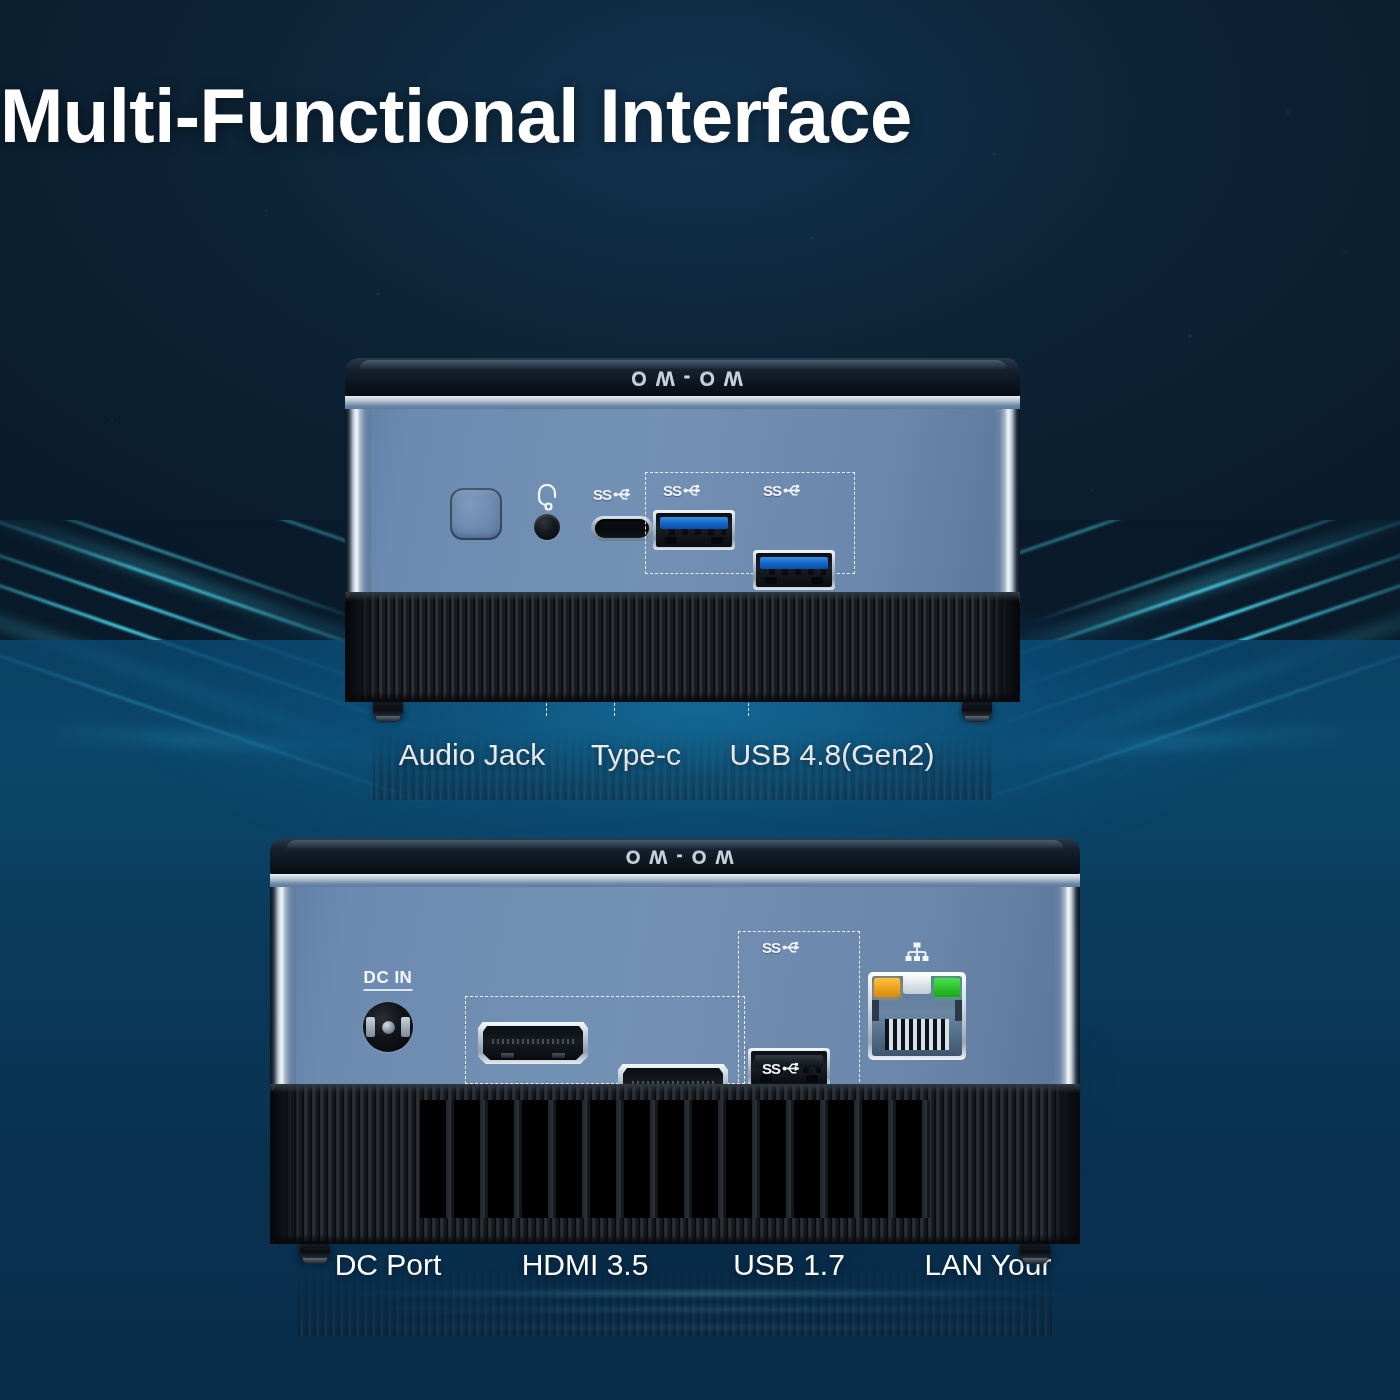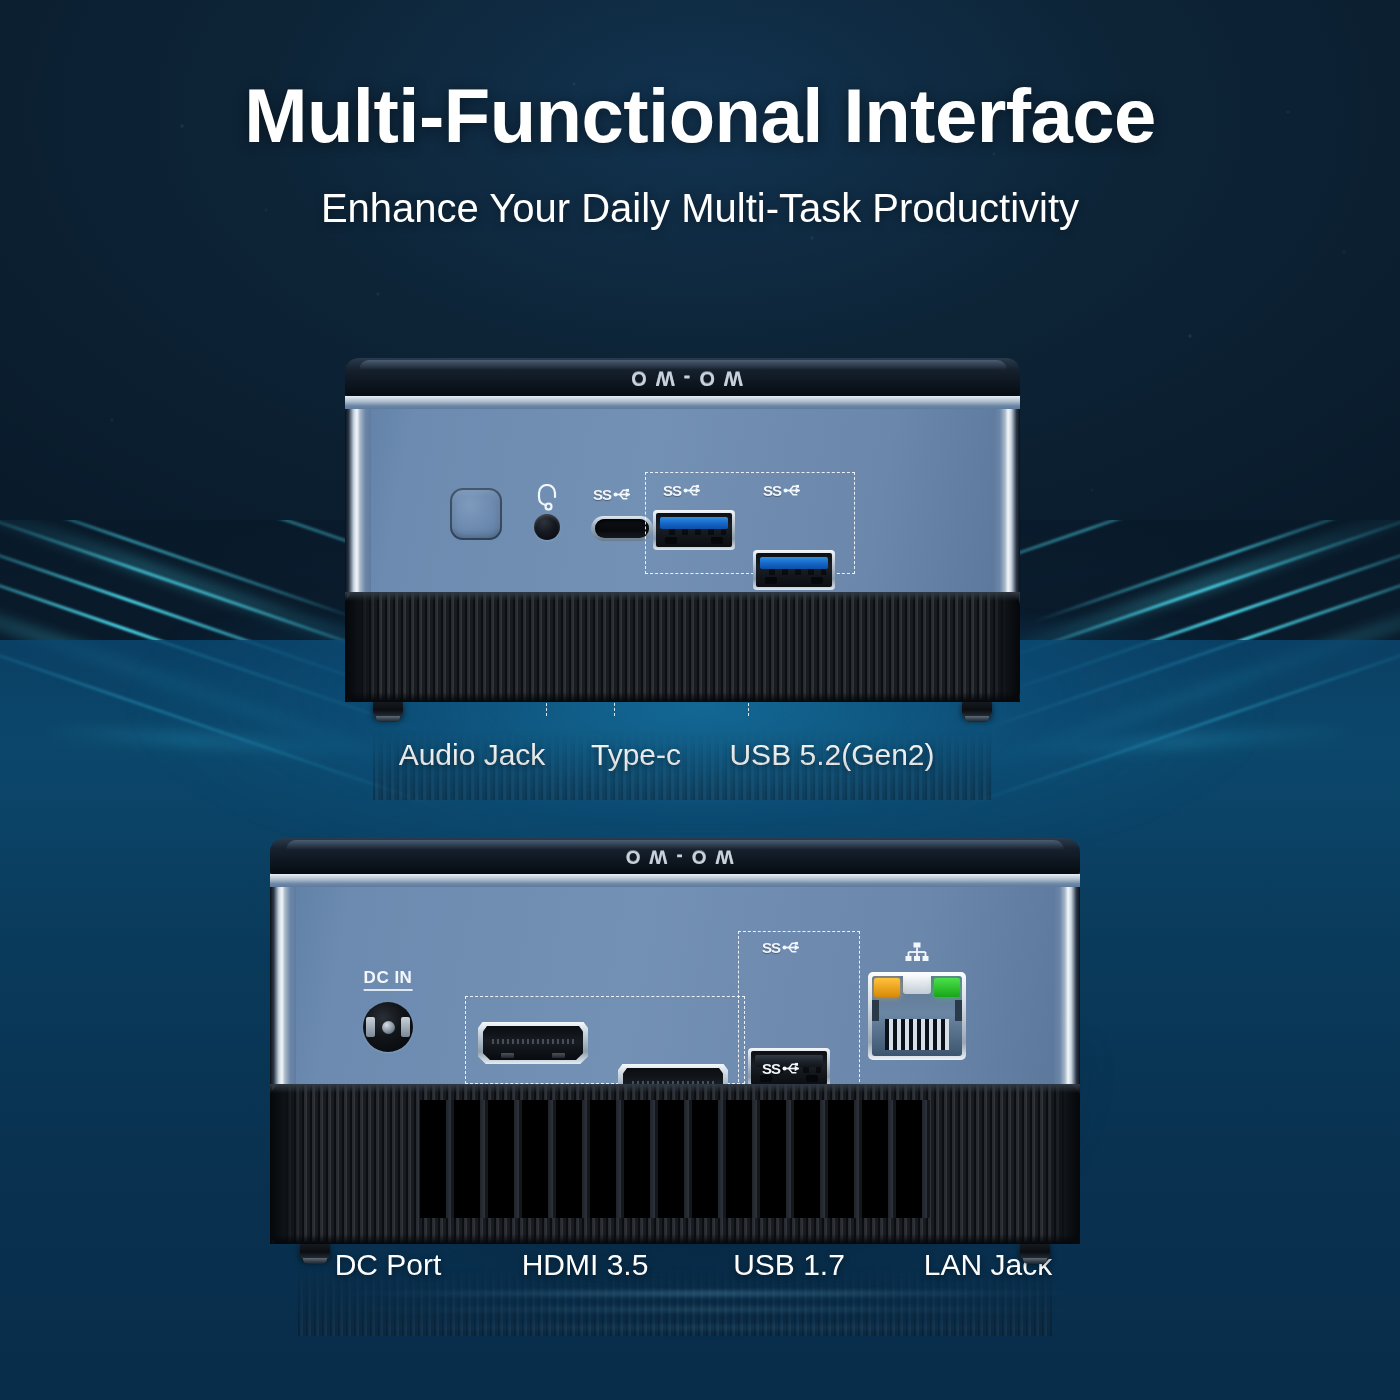--- a/index.html
+++ b/index.html
@@ -71,21 +71,21 @@
     background:radial-gradient(ellipse 60% 85% at 50% 10%, rgba(5,30,52,.78) 0%, rgba(6,34,58,.38) 55%, rgba(0,0,0,0) 82%);
     filter:blur(10px);
   }
   .ripple{
     position:absolute; left:320px; width:780px; height:3px;
     background:linear-gradient(90deg, rgba(120,220,255,0), rgba(140,225,255,.5), rgba(120,220,255,0));
     filter:blur(2.5px); border-radius:50%;
   }
 
   
-  .headings{ position:absolute; left:0; right:0; top:78px; text-align:center; z-index:12; }
+  .headings{ position:absolute; left:0; right:0; top:78px; z-index:12; }
   #page-title{
     font-size:76px; font-weight:bold; color:#ffffff; letter-spacing:-.5px;
     font-family:"Liberation Sans", sans-serif; line-height:1;
     text-shadow:0 2px 14px rgba(0,0,0,.45);
   }
   #page-subtitle{
     margin-top:32px; font-size:40px; color:#ffffff; font-weight:400;
     text-shadow:0 2px 10px rgba(0,0,0,.4);
   }
 
@@ -318,21 +318,20 @@
 
   <div class="floor"></div>
   <div class="floor-glow"></div>
   <div class="floor-dark"></div>
   <div class="ripple" style="top:1292px;"></div>
   <div class="ripple" style="top:1308px; opacity:.6;"></div>
   <div class="ripple" style="top:1326px; opacity:.4;"></div>
 
   <div class="headings">
     <div id="page-title">Multi-Functional Interface</div>
-    <div id="page-subtitle">Enhance Your Daily Multi-Task Productivity</div>
   </div>
 
   <div class="device" style="left:345px; top:358px; width:675px;">
 
     <div class="dev-top">
       <div class="logo" style="font-size:20px; letter-spacing:9px;">WO-WO</div>
     </div>
 
     <div class="dev-face" style="height:196px;">
       <div class="face-top-chrome"></div>
@@ -421,21 +420,21 @@
 
     <div class="dev-reflection" style="top:366px;"></div>
   </div>
 
   <div class="leader" style="left:546px; top:540px; height:176px;"></div>
   <div class="leader" style="left:614px; top:556px; height:160px;"></div>
   <div class="leader" style="left:748px; top:540px; height:176px;"></div>
 
   <div class="label" style="left:472px; top:738px;">Audio Jack</div>
   <div class="label" style="left:636px; top:738px;">Type-c</div>
-  <div class="label" style="left:832px; top:738px;">USB 5.2(Gen2)</div>
+  <div class="label" style="left:832px; top:738px;">USB 4.8(Gen2)</div>
 
   <div class="device" style="left:270px; top:838px; width:810px;">
 
     <div class="dev-top" style="height:36px;">
       <div class="logo" style="font-size:19px; letter-spacing:9px; top:8px;">WO-WO</div>
     </div>
 
     <div class="dev-face" style="height:210px;">
       <div class="face-top-chrome"></div>
       <div class="face-left-bevel"></div>
@@ -558,15 +557,15 @@
   </div>
 
   <div class="leader" style="left:387px; top:1018px; height:222px;"></div>
   <div class="leader" style="left:585px; top:1050px; height:190px;"></div>
   <div class="leader" style="left:789px; top:1050px; height:190px;"></div>
   <div class="leader" style="left:916px; top:1040px; height:200px;"></div>
 
   <div class="label" style="left:388px; top:1248px;">DC Port</div>
   <div class="label" style="left:585px; top:1248px;">HDMI 3.5</div>
   <div class="label" style="left:789px; top:1248px;">USB 1.7</div>
-  <div class="label" style="left:988px; top:1248px;">LAN Jack</div>
+  <div class="label" style="left:988px; top:1248px;">LAN Your</div>
 
 </div>
 
 </body></html>

